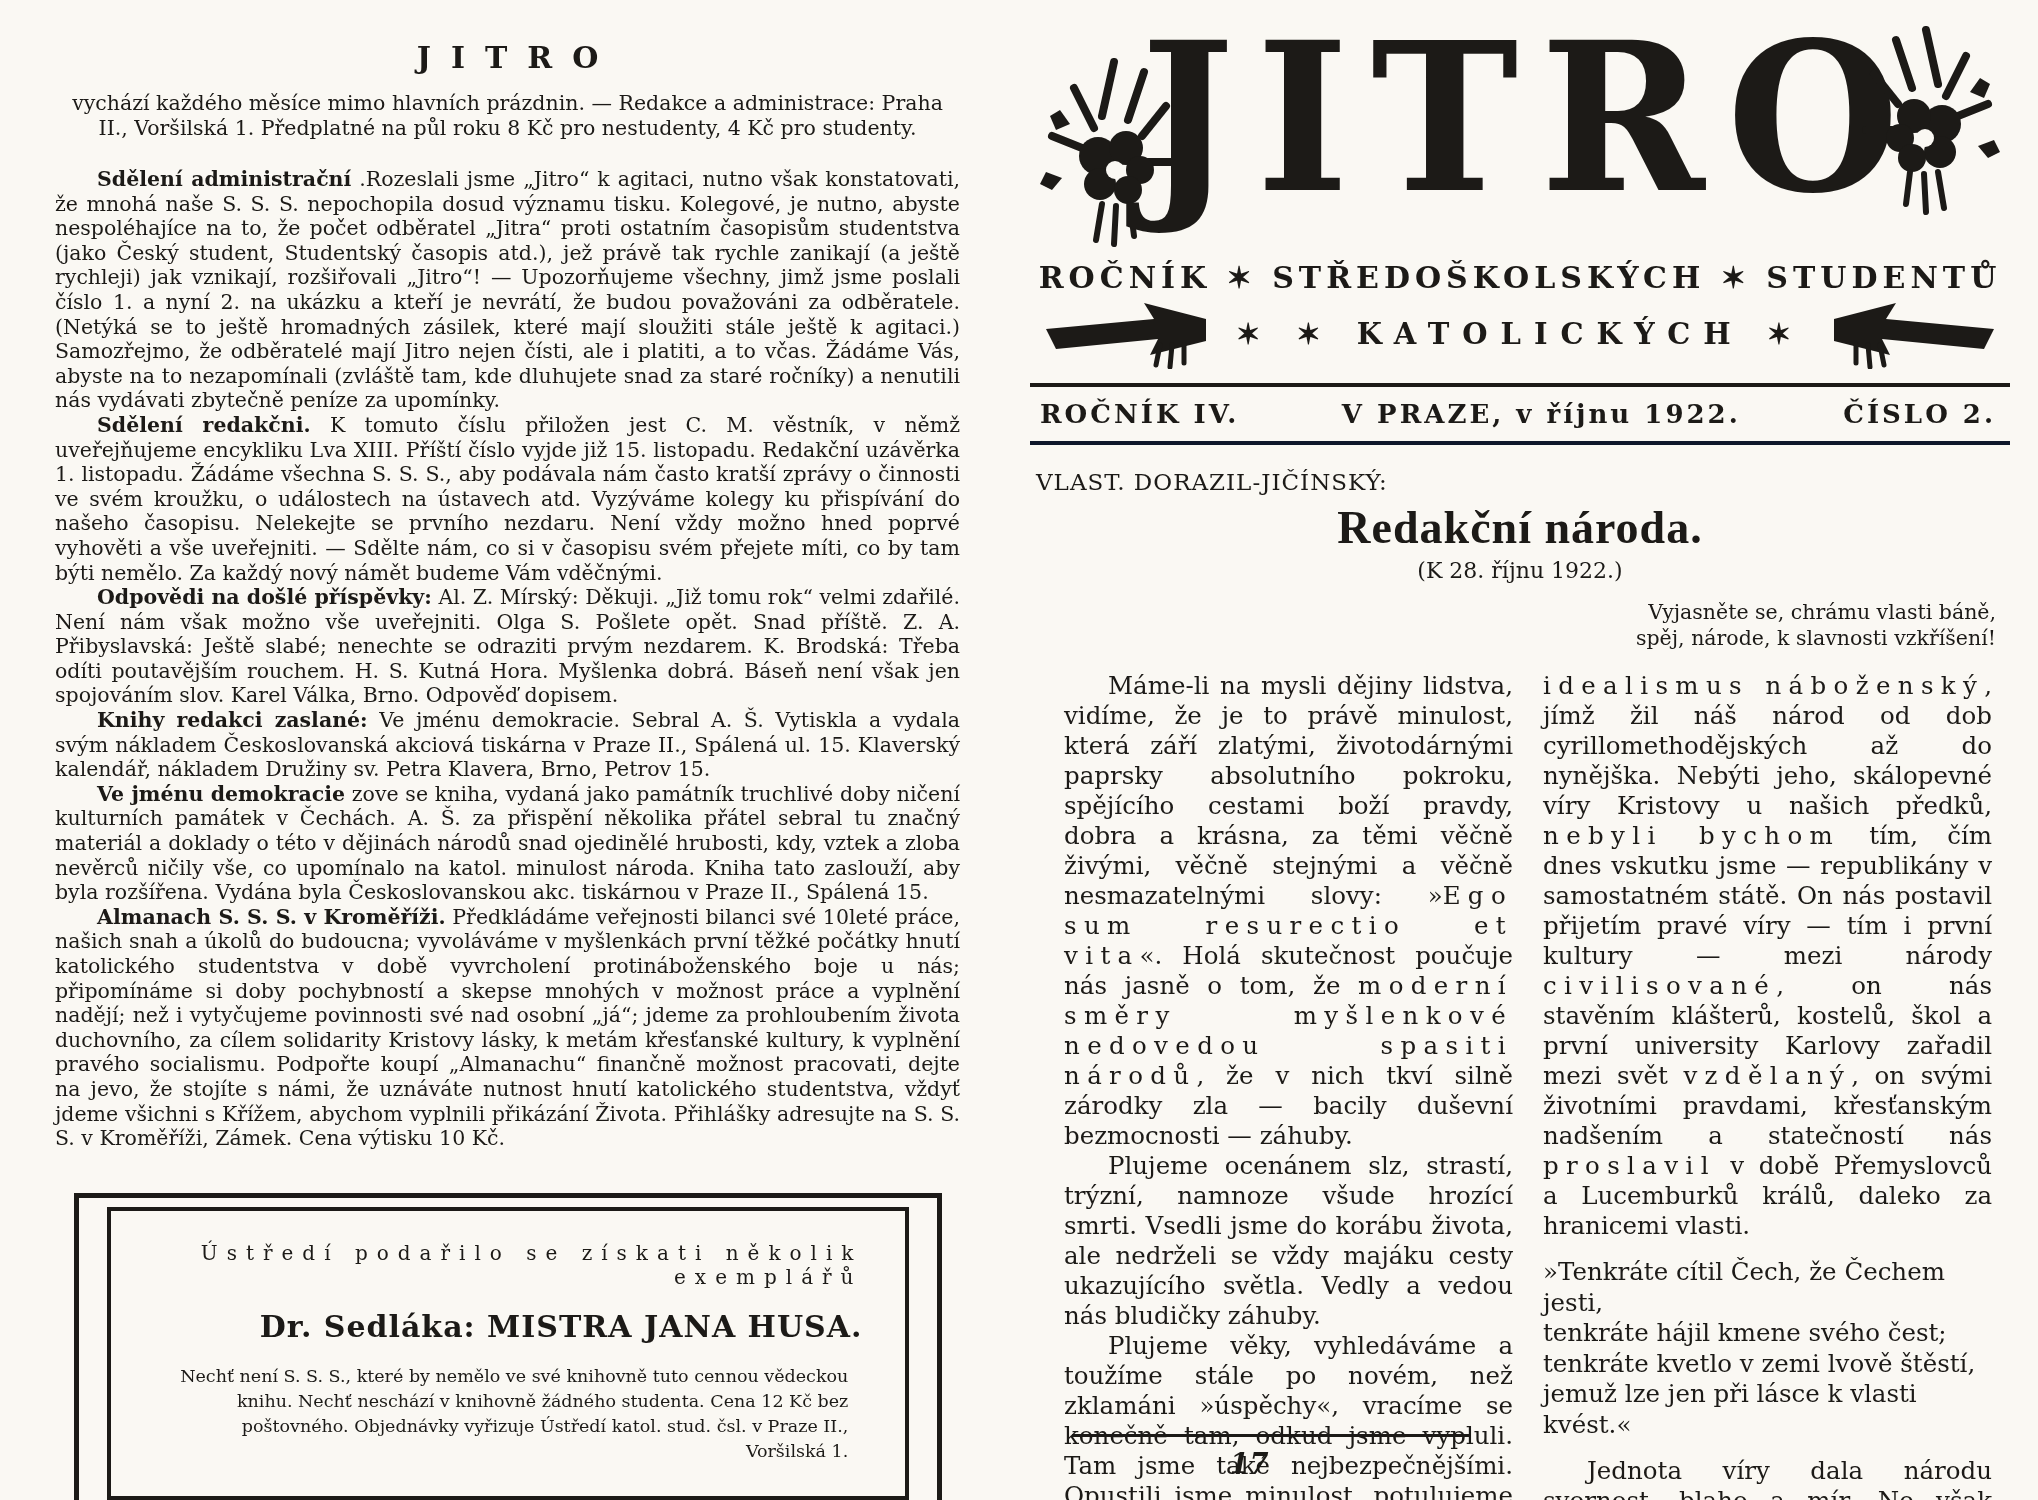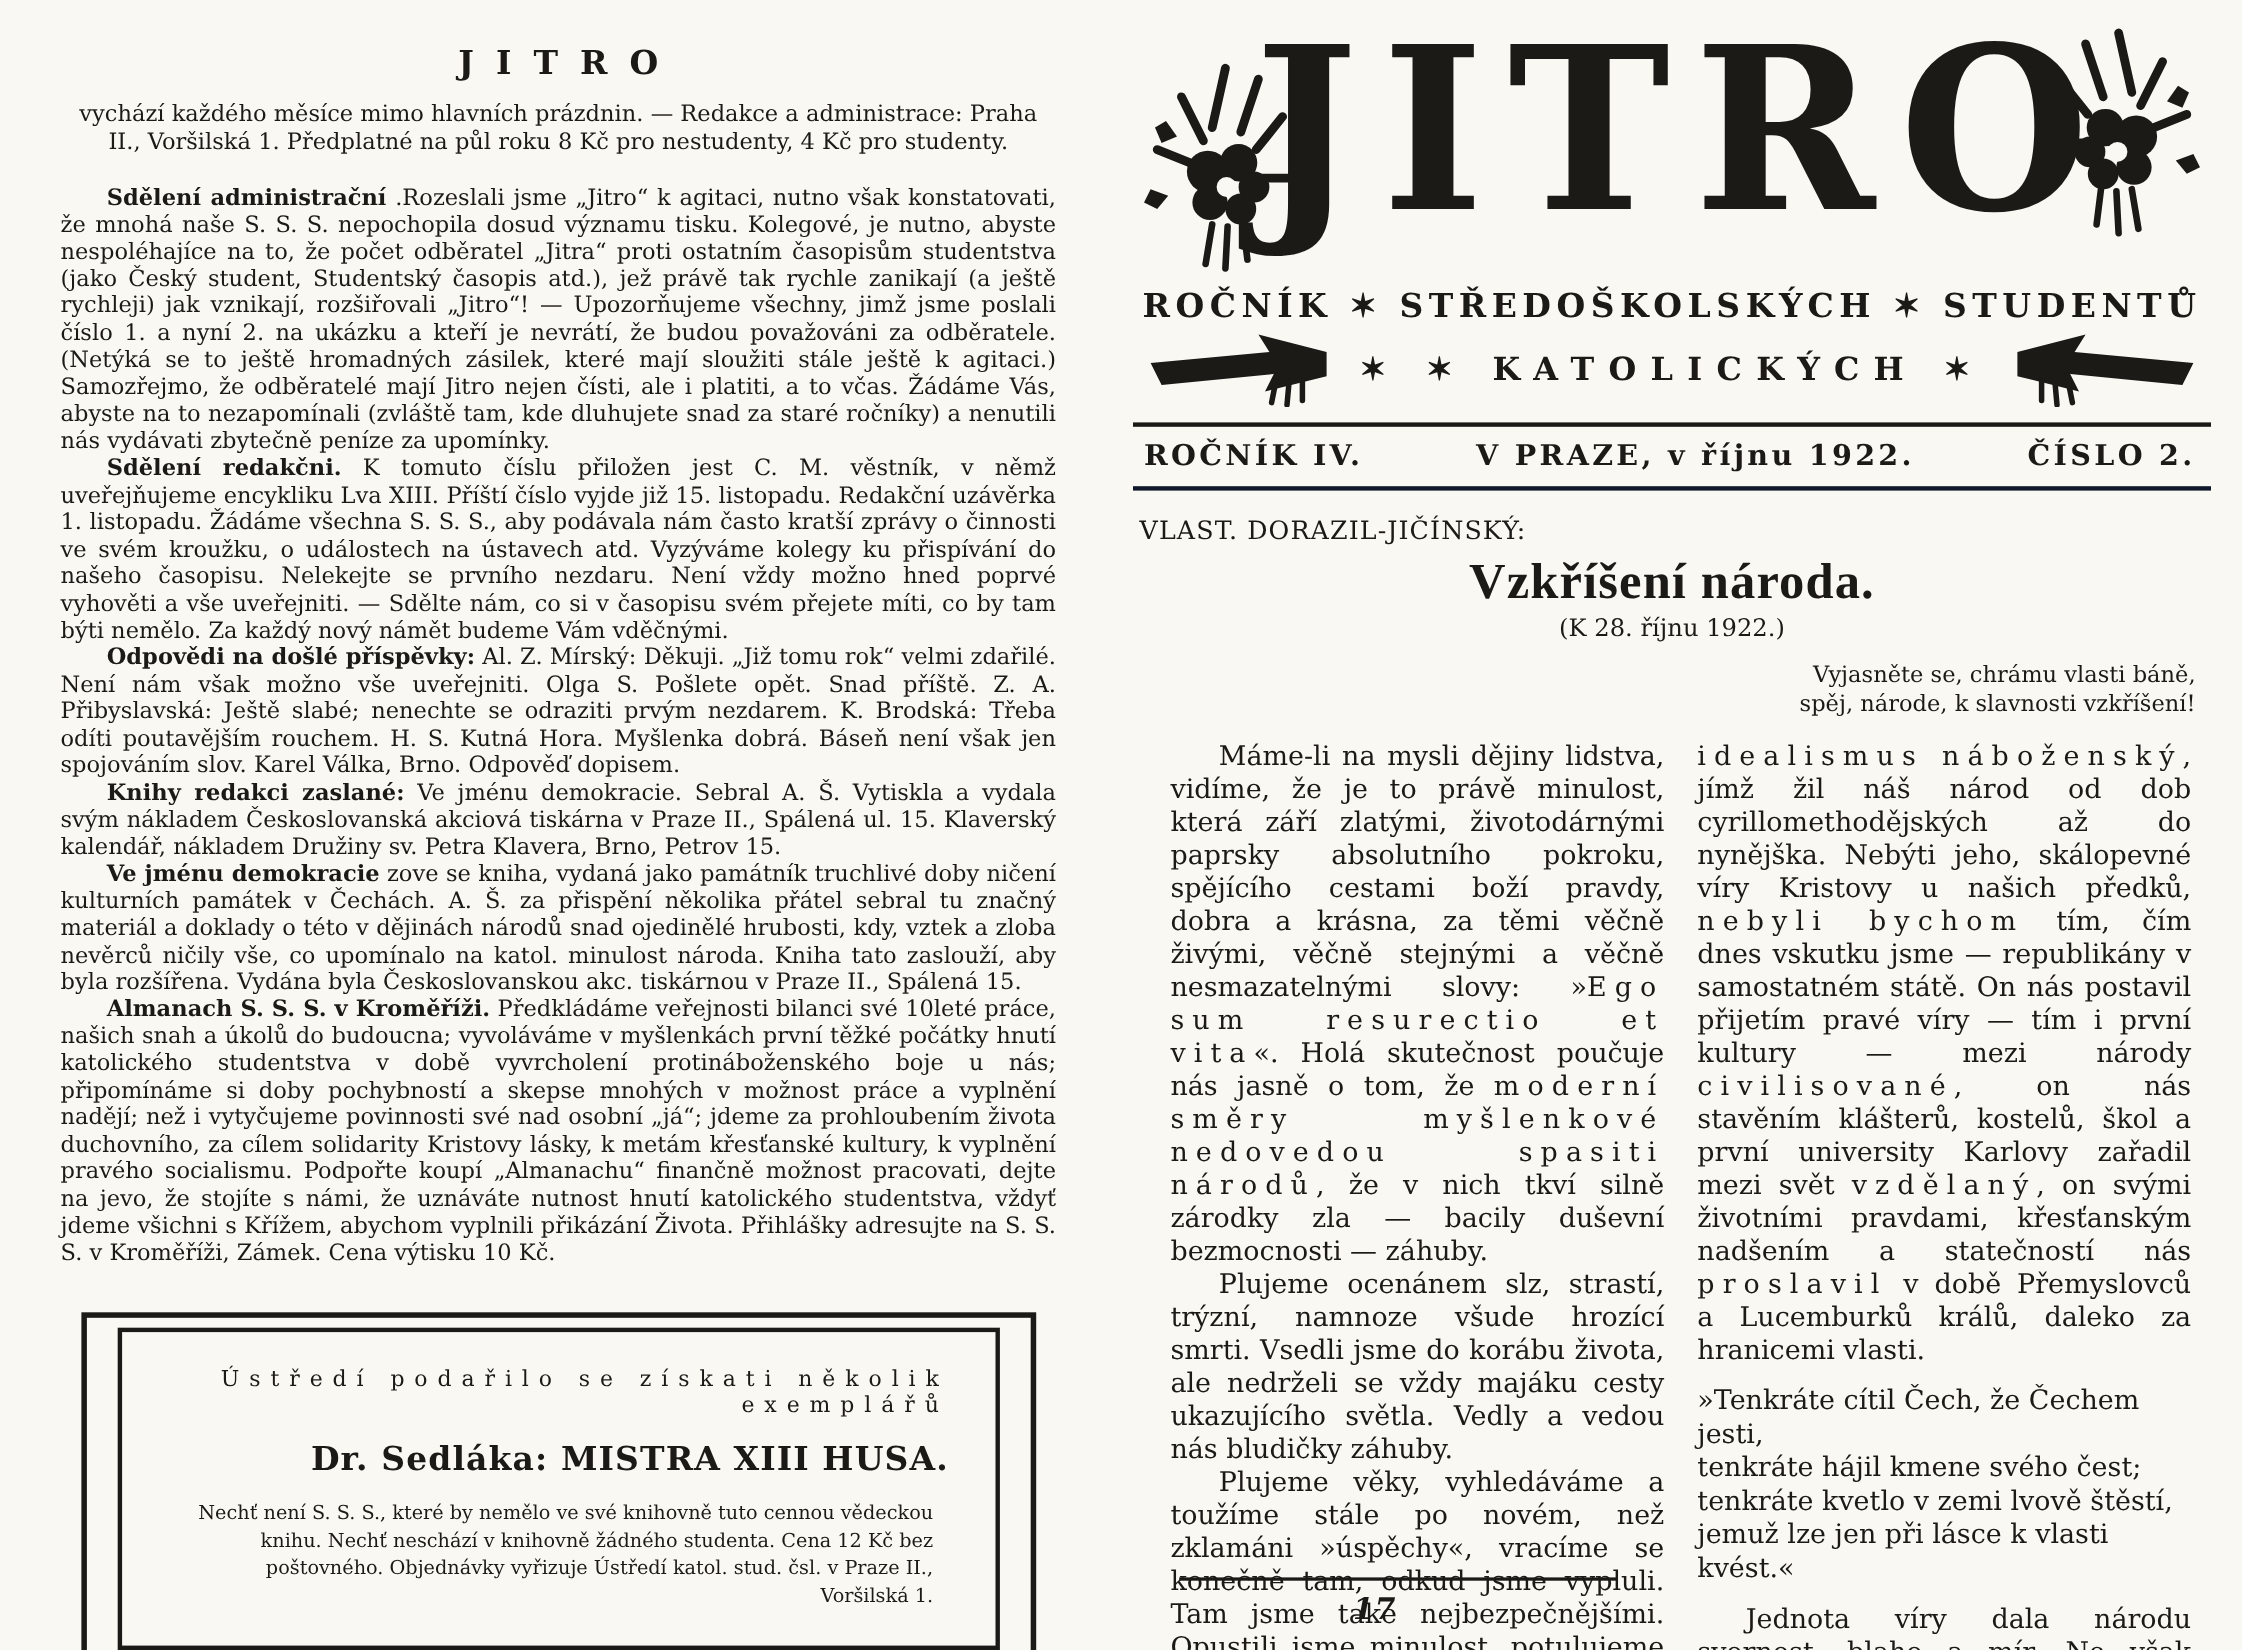--- a/index.html
+++ b/index.html
@@ -105,21 +105,21 @@
       <p class="lp-para"><span class="lead">Sdělení redakčni.</span> K tomuto číslu přiložen jest C. M. věstník, v němž uveřejňujeme encykliku Lva XIII. Příští číslo vyjde již 15. listopadu. Redakční uzávěrka 1. listopadu. Žádáme všechna S. S. S., aby podávala nám často kratší zprávy o činnosti ve svém kroužku, o událostech na ústavech atd. Vyzýváme kolegy ku přispívání do našeho časopisu. Nelekejte se prvního nezdaru. Není vždy možno hned poprvé vyhověti a vše uveřejniti. — Sdělte nám, co si v časopisu svém přejete míti, co by tam býti nemělo. Za každý nový námět budeme Vám vděčnými.</p>
       <p class="lp-para"><span class="lead">Odpovědi na došlé příspěvky:</span> Al. Z. Mírský: Děkuji. „Již tomu rok“ velmi zdařilé. Není nám však možno vše uveřejniti. Olga S. Pošlete opět. Snad příště. Z. A. Přibyslavská: Ještě slabé; nenechte se odraziti prvým nezdarem. K. Brodská: Třeba odíti poutavějším rouchem. H. S. Kutná Hora. Myšlenka dobrá. Báseň není však jen spojováním slov. Karel Válka, Brno. Odpověď dopisem.</p>
       <p class="lp-para"><span class="lead">Knihy redakci zaslané:</span> Ve jménu demokracie. Sebral A. Š. Vytiskla a vydala svým nákladem Českoslovanská akciová tiskárna v Praze II., Spálená ul. 15. Klaverský kalendář, nákladem Družiny sv. Petra Klavera, Brno, Petrov 15.</p>
       <p class="lp-para"><span class="lead">Ve jménu demokracie</span> zove se kniha, vydaná jako památník truchlivé doby ničení kulturních památek v Čechách. A. Š. za přispění několika přátel sebral tu značný materiál a doklady o této v dějinách národů snad ojedinělé hrubosti, kdy, vztek a zloba nevěrců ničily vše, co upomínalo na katol. minulost národa. Kniha tato zaslouží, aby byla rozšířena. Vydána byla Českoslovanskou akc. tiskárnou v Praze II., Spálená 15.</p>
       <p class="lp-para"><span class="lead">Almanach S. S. S. v Kroměříži.</span> Předkládáme veřejnosti bilanci své 10leté práce, našich snah a úkolů do budoucna; vyvoláváme v myšlenkách první těžké počátky hnutí katolického studentstva v době vyvrcholení protináboženského boje u nás; připomínáme si doby pochybností a skepse mnohých v možnost práce a vyplnění nadějí; než i vytyčujeme povinnosti své nad osobní „já“; jdeme za prohloubením života duchovního, za cílem solidarity Kristovy lásky, k metám křesťanské kultury, k vyplnění pravého socialismu. Podpořte koupí „Almanachu“ finančně možnost pracovati, dejte na jevo, že stojíte s námi, že uznáváte nutnost hnutí katolického studentstva, vždyť jdeme všichni s Křížem, abychom vyplnili přikázání Života. Přihlášky adresujte na S. S. S. v Kroměříži, Zámek. Cena výtisku 10 Kč.</p>
     </div>
 
   <div class="ad-outer">
     <div class="ad-inner">
       <div class="ad-line1">Ústředí podařilo se získati několik exemplářů</div>
-      <div class="ad-line2">Dr. Sedláka: MISTRA XIII HUSA.</div>
+      <div class="ad-line2">Dr. Sedláka: MISTRA JANA HUSA.</div>
       <div class="ad-line3">Nechť není S. S. S., které by nemělo ve své knihovně tuto cennou vědeckou knihu. Nechť neschází v knihovně žádného studenta. Cena 12 Kč bez poštovného. Objednávky vyřizuje Ústředí katol. stud. čsl. v Praze II., Voršilská 1.</div>
     </div>
   </div>
 </div>
 
 <div class="page-right">
   <div class="masthead">
     <svg class="flower fl-left" width="150" height="210" viewBox="0 0 150 210">
       <g stroke="#1c1a17" stroke-width="8" stroke-linecap="round">
         <line x1="78" y1="18" x2="66" y2="72"></line>
@@ -195,21 +195,21 @@
     </svg>
   </div>
 
   <div class="issue-bar">
     <span>ROČNÍK IV.</span>
     <span>V PRAZE, v říjnu 1922.</span>
     <span>ČÍSLO 2.</span>
   </div>
 
   <div class="article-author">VLAST. DORAZIL-JIČÍNSKÝ:</div>
-  <div class="article-title">Vzkříšení národa.</div>
+  <div class="article-title">Redakční národa.</div>
   <div class="article-date">(K 28. říjnu 1922.)</div>
 
   <div class="epigraph">
     <span>Vyjasněte se, chrámu vlasti báně,</span><br>
     <span>spěj, národe, k slavnosti vzkříšení!</span>
   </div>
 
   <div class="columns">
     <div class="col">
         <p class="rp-para"><span>Máme-li na mysli dějiny lidstva, vidíme, že je to právě minulost, která září zlatými, životodárnými paprsky absolutního pokroku, spějícího cestami boží pravdy, dobra a krásna, za těmi věčně živými, věčně stejnými a věčně nesmazatelnými slovy: »</span><span class="sp">Ego sum resurectio et vita</span><span>«. Holá skutečnost poučuje nás jasně o tom, že </span><span class="sp">moderní směry myšlenkové nedovedou spasiti národů</span><span>, že v nich tkví silně zárodky zla — bacily duševní bezmocnosti — záhuby.</span></p>

